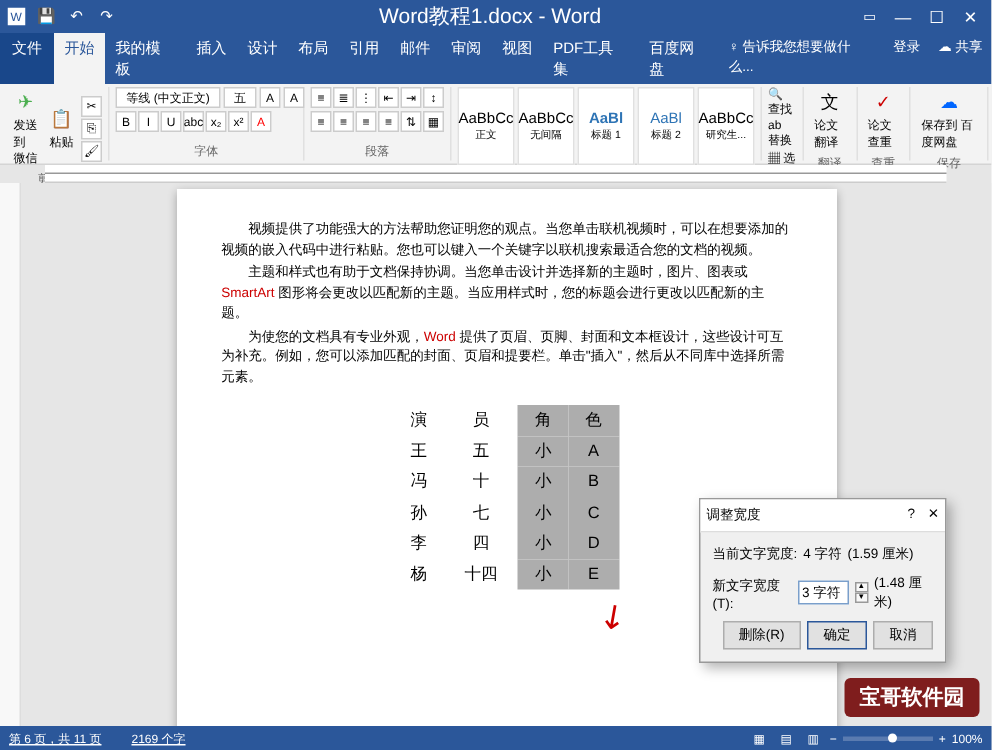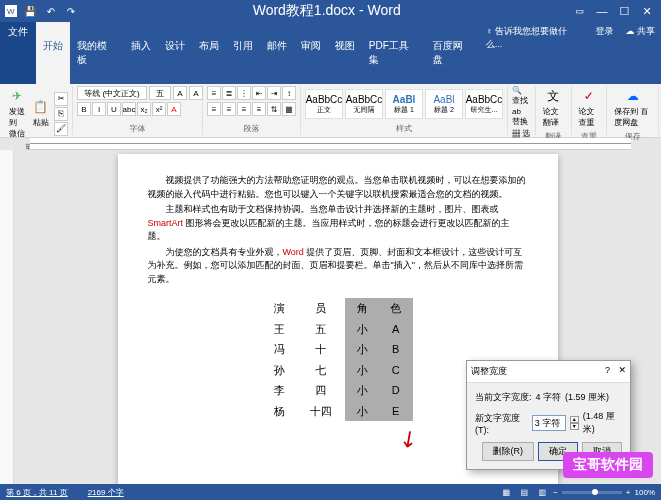--- a/index.html
+++ b/index.html
@@ -3,35 +3,35 @@
 <meta charset="utf-8">
 <style>
 *{margin:0;padding:0;box-sizing:border-box;font-family:"Microsoft YaHei",SimSun,sans-serif;}
 body{background:#e6e6e6;width:661px;height:500px;overflow:hidden;font-size:9px;}
 .titlebar{background:#2b579a;color:#fff;height:22px;display:flex;align-items:center;justify-content:space-between;padding:0 4px;}
 .titlebar .left{display:flex;gap:6px;}
 .titlebar .center{font-size:14px;}
 .titlebar .right{display:flex;gap:8px;align-items:center;}
 .win-btns span{display:inline-block;width:20px;text-align:center;font-size:11px;}
 .tabs{background:#2b579a;display:flex;color:#fff;font-size:10px;}
-.tabs .tab{padding:17px 7px;cursor:pointer;}
+.tabs .tab{padding:3px 7px;cursor:pointer;}
 .tabs .tab.active{background:#f3f3f3;color:#2b579a;}
 .tabs .file{background:#19478a;padding:3px 8px;}
 .tabs .spacer{flex:1;}
 .tabs .help,.tabs .share{padding:3px 6px;font-size:9px;}
 .ribbon{background:#f3f3f3;border-bottom:1px solid #d4d4d4;height:54px;display:flex;padding:2px;}
 .rgroup{border-right:1px solid #e0e0e0;padding:0 4px;display:flex;flex-direction:column;justify-content:space-between;}
 .rgroup .content{display:flex;gap:2px;align-items:center;flex:1;}
 .rgroup .label{text-align:center;font-size:8px;color:#666;padding:1px 0;}
 .big-btn{display:flex;flex-direction:column;align-items:center;padding:2px 3px;font-size:8px;gap:2px;cursor:pointer;}
 .icon-box{width:16px;height:16px;display:flex;align-items:center;justify-content:center;font-size:12px;}
 .small-row{display:flex;flex-direction:column;gap:1px;}
 .small-row .line{display:flex;gap:2px;font-size:8px;align-items:center;}
 .mini-icon{width:14px;height:14px;border:1px solid #ccc;display:inline-flex;align-items:center;justify-content:center;font-size:8px;background:#fff;}
-.style-item{width:38px;height:30px;border:1px solid #e0e0e0;display:flex;flex-direction:column;align-items:center;justify-content:center;font-size:7px;background:#fff;}
+.style-item{width:38px;height:52px;border:1px solid #e0e0e0;display:flex;flex-direction:column;align-items:center;justify-content:center;font-size:7px;background:#fff;}
 .style-item .preview{font-size:10px;}
 .ruler{background:#fff;height:12px;border-bottom:1px solid #ccc;margin:0 30px;position:relative;}
 .ruler::before{content:'';position:absolute;left:0;right:0;top:5px;height:1px;background:#999;}
 .workspace{position:relative;height:380px;display:flex;}
 .vruler{width:14px;background:#f8f8f8;border-right:1px solid #ddd;}
 .docarea{flex:1;background:#e6e6e6;overflow:hidden;display:flex;justify-content:center;padding-top:4px;}
 .page{background:#fff;width:440px;height:380px;box-shadow:0 2px 6px rgba(0,0,0,.3);padding:20px 30px;font-size:9px;line-height:1.5;color:#000;position:relative;}
 .para{text-indent:2em;margin-bottom:2px;}
 .para .red{color:#c00;}
 .table-wrap{margin:12px auto 0;width:150px;}
@@ -46,21 +46,21 @@
 .dialog input[type=text]{width:34px;height:16px;font-size:9px;border:1px solid #7a9fcb;padding:0 2px;}
 .dialog .spinner{width:10px;display:flex;flex-direction:column;}
 .dialog .spinner span{height:7px;border:1px solid #999;font-size:6px;text-align:center;line-height:5px;background:#f8f8f8;cursor:pointer;}
 .dialog .btns{display:flex;justify-content:flex-end;gap:4px;margin-top:4px;}
 .dialog button{padding:2px 10px;font-size:9px;border:1px solid #adadad;background:#e1e1e1;cursor:pointer;}
 .statusbar{position:absolute;bottom:0;left:0;right:0;height:16px;background:#2b579a;color:#fff;font-size:8px;display:flex;align-items:center;padding:0 6px;justify-content:space-between;}
 .statusbar .sbl{display:flex;gap:20px;text-decoration:underline;}
 .statusbar .sbr{display:flex;gap:4px;align-items:center;}
 .zoom-slider{width:60px;height:3px;background:#5a7bb0;position:relative;}
 .zoom-slider::after{content:'';position:absolute;left:50%;top:-2px;width:6px;height:6px;background:#fff;border-radius:50%;}
-.watermark{position:absolute;right:8px;bottom:22px;background:#d946ef;color:#fff;font-size:14px;font-weight:bold;padding:4px 10px;border-radius:4px;z-index:20;}
+.watermark{position:absolute;right:8px;bottom:22px;background:#7f1d1d;color:#fff;font-size:14px;font-weight:bold;padding:4px 10px;border-radius:4px;z-index:20;}
 .qat-icon{width:14px;height:14px;font-size:10px;display:inline-flex;align-items:center;justify-content:center;}
 </style>
 </head>
 <body>
 
 <div class="titlebar">
   <div class="left">
     <span class="qat-icon">
       <svg width="12" height="12" viewBox="0 0 12 12">
           <rect width="12" height="12" fill="#fff"></rect>

